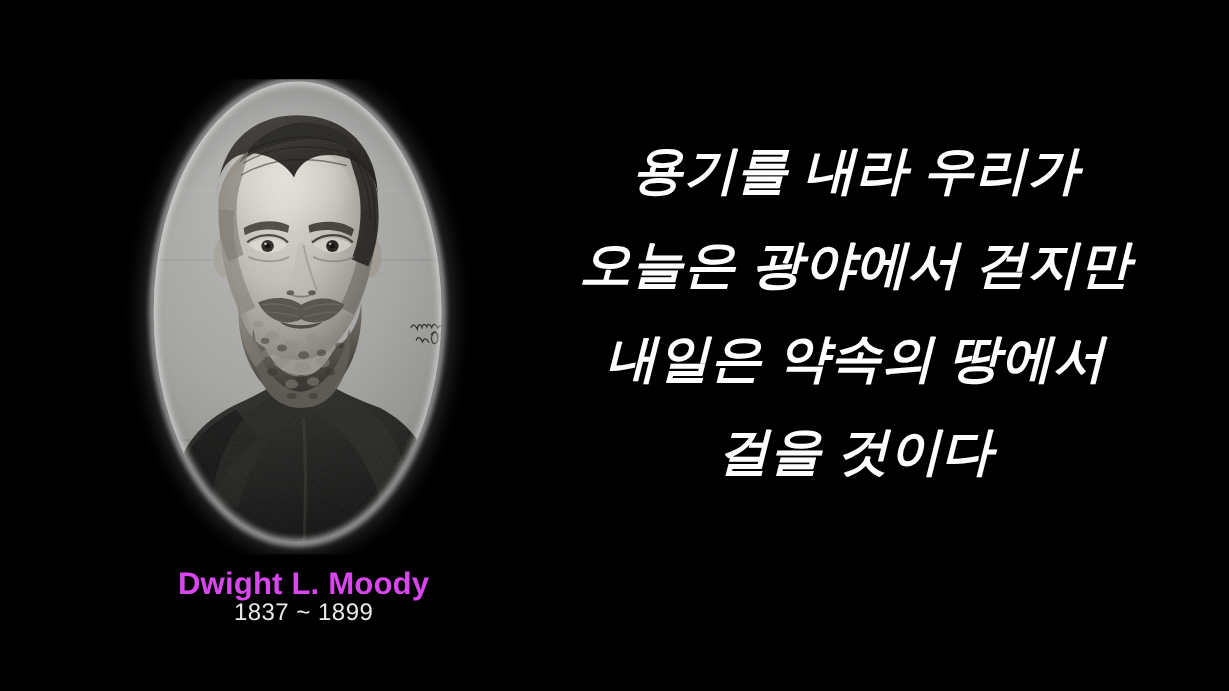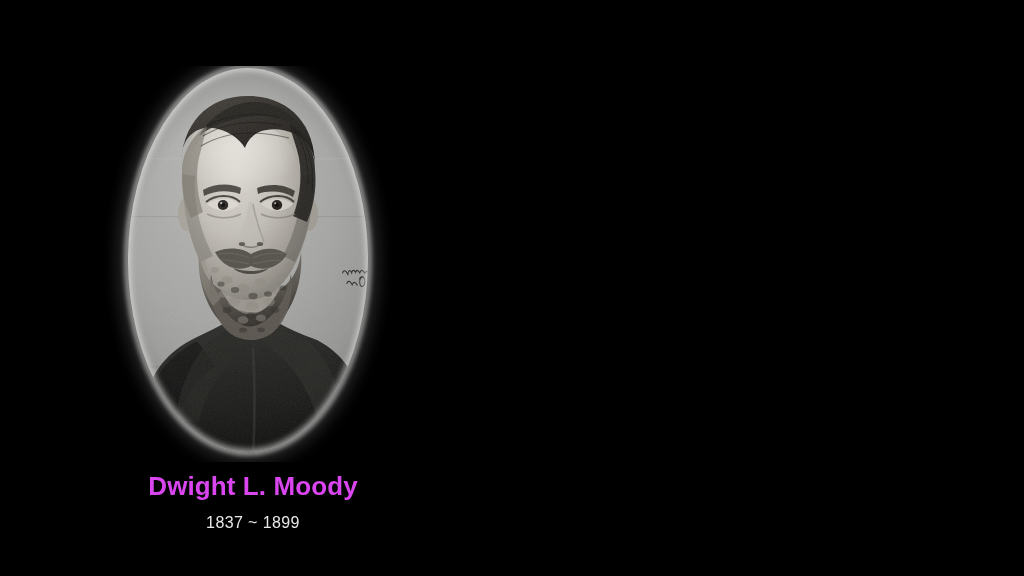--- a/index.html
+++ b/index.html
@@ -44,22 +44,22 @@
   }
   #person-name {
     font-size: 26px;
     font-weight: bold;
     color: #d946ef;
     letter-spacing: 0.1px;
     line-height: 1.08;
     white-space: nowrap;
   }
   #person-dates {
-    margin-top: 14px;
-    font-size: 16px;
+    margin-top: 0;
+    font-size: 20px;
     font-weight: normal;
     color: #e8e8e8;
     letter-spacing: 0.4px;
     line-height: 1.1;
     white-space: nowrap;
   }
 
   
   #quote {
     position: absolute;
@@ -359,14 +359,20 @@
         <ellipse cx="145" cy="194" rx="121.5" ry="193.5" fill="none" stroke="#ffffff" stroke-width="2" opacity="0.42" filter="url(#softBlur2)"></ellipse>
       </svg>
     </div>
   </div>
 
   <div id="caption">
     <div id="person-name">Dwight L. Moody</div>
     <div id="person-dates">1837 ~ 1899</div>
   </div>
 
+  <div id="quote">
+    <div class="quote-line">용기를 내라 우리가</div>
+    <div class="quote-line">오늘은 광야에서 걷지만</div>
+    <div class="quote-line">내일은 약속의 땅에서</div>
+    <div class="quote-line">걸을 것이다</div>
+  </div>
 
 </div>
 
 </body></html>

